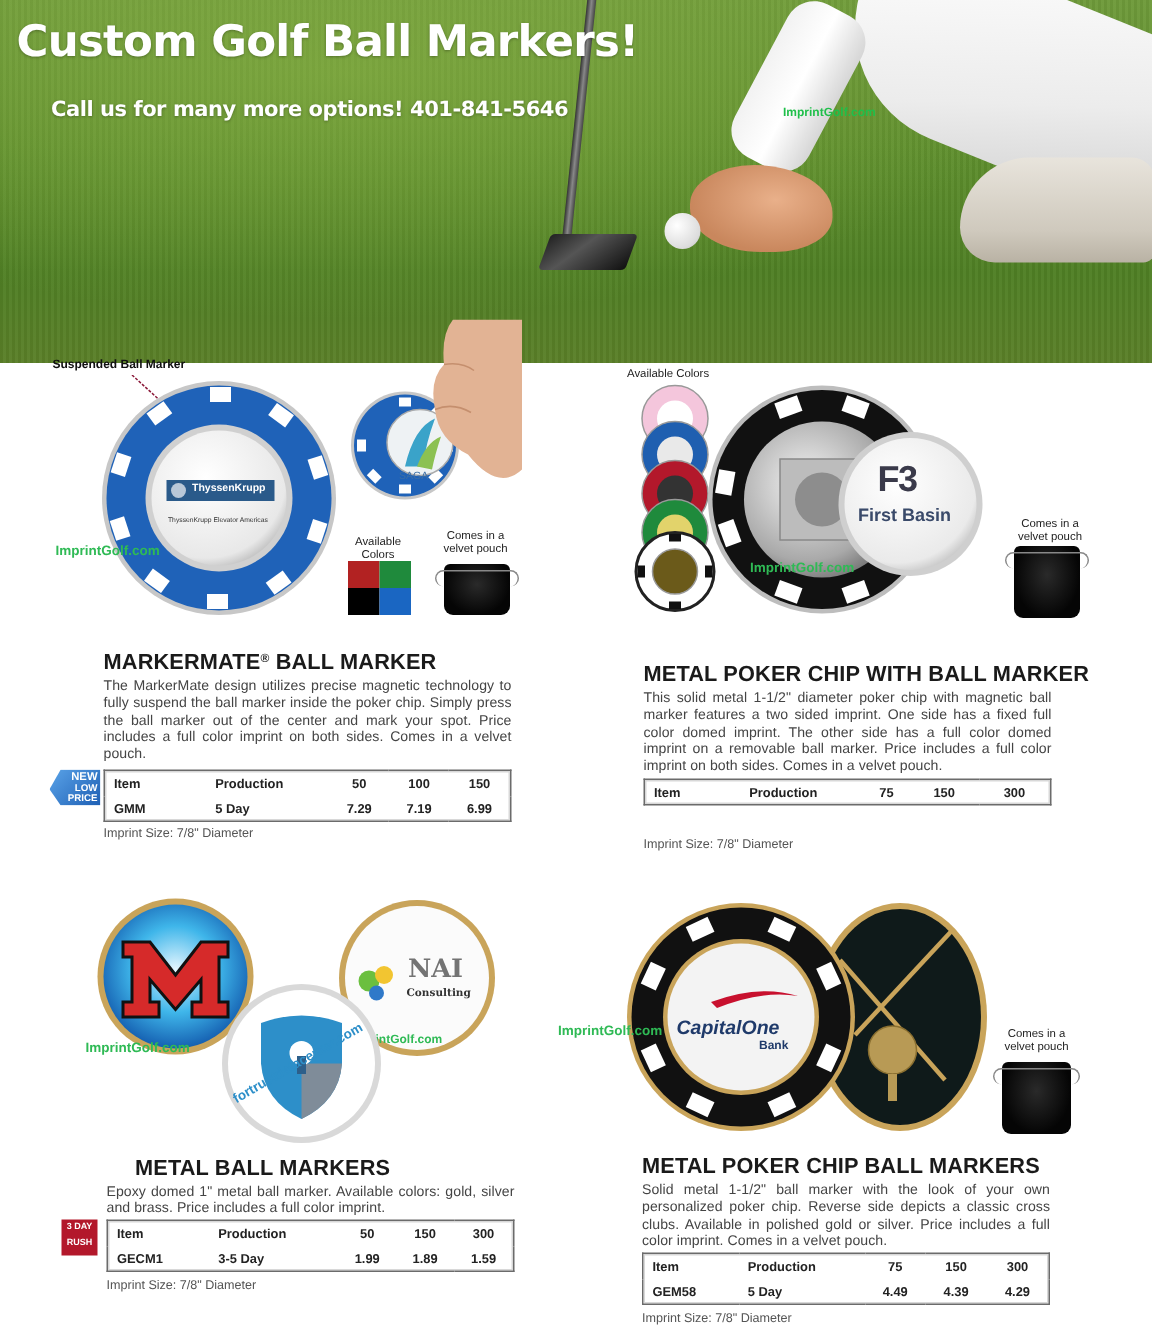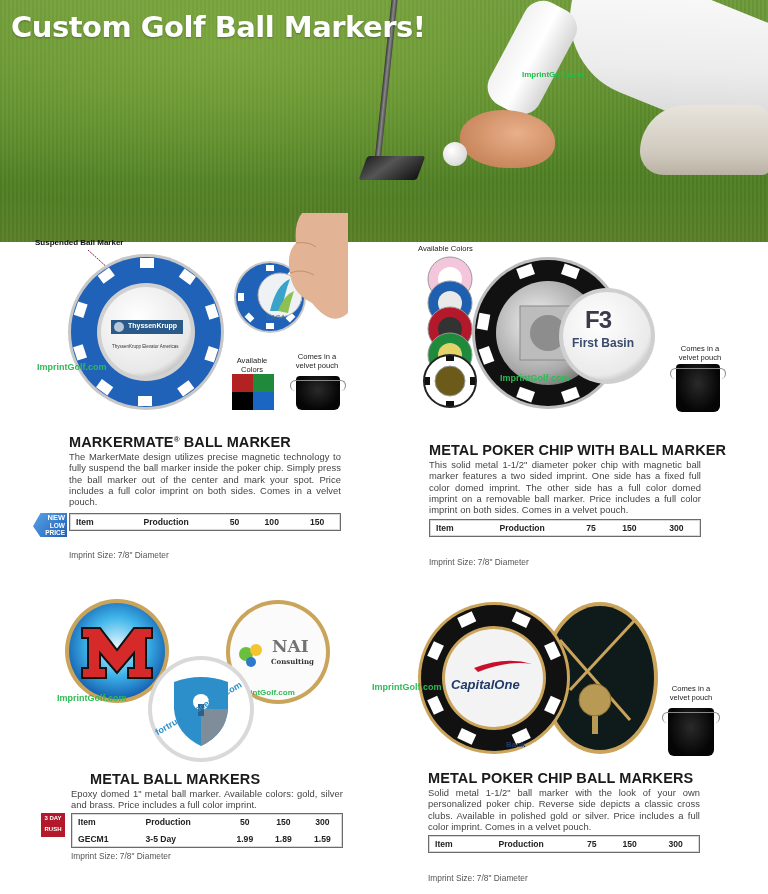--- a/index.html
+++ b/index.html
@@ -109,20 +109,21 @@
 
 <div class="banner">
   <div class="leg"></div>
   <div class="shoe"></div>
   <div class="arm"></div>
   <div class="putter-shaft"></div>
   <div class="putter-head"></div>
   <div class="hand"></div>
   <div class="golf-ball"></div>
   <div class="banner-title">Custom Golf Ball Markers!</div>
+  <div class="banner-sub">Call us for many more options!  401-841-5646</div>
   <div class="banner-watermark">ImprintGolf.com</div>
 </div>
 
 <div>
   <div class="callout" style="left:35px;top:238px;">Suspended Ball Marker</div>
   <svg class="product-image" style="left:60px;top:250px;" width="90" height="25">
     <line x1="28" y1="0" x2="50" y2="20" stroke="#8b1a3a" stroke-width="1" stroke-dasharray="2,1"></line>
   </svg>
 
   <svg class="product-image" style="left:66px;top:252px;" width="160" height="160">
@@ -200,20 +201,27 @@
   </div>
 
   <table class="price-table" style="left:69px;top:513px;width:272px;">
     <tbody>
         <tr>
       <td style="width:68px;">Item</td>
       <td style="width:82px;">Production</td>
       <td class="num">50</td>
       <td class="num">100</td>
       <td class="num">150</td>
+    </tr>
+    <tr>
+      <td>GMM</td>
+      <td>5 Day</td>
+      <td class="num">7.29</td>
+      <td class="num">7.19</td>
+      <td class="num">6.99</td>
     </tr>
   </tbody>
     </table>
   <div class="imprint-size" style="left:69px;top:550px;">Imprint Size: 7/8" Diameter</div>
 </div>
 
 <div>
   <div class="small-label" style="left:418px;top:244px;width:70px;text-align:left;">Available Colors</div>
 
   <svg class="product-image" style="left:420px;top:255px;" width="62" height="156">
@@ -373,34 +381,41 @@
       <rect x="70" y="8" width="16" height="11" transform="rotate(155 78 78)"></rect>
       <rect x="70" y="8" width="16" height="11" transform="rotate(205 78 78)"></rect>
       <rect x="70" y="8" width="16" height="11" transform="rotate(245 78 78)"></rect>
       <rect x="70" y="8" width="16" height="11" transform="rotate(295 78 78)"></rect>
     </g>
     <circle cx="78" cy="78" r="52" fill="#c9a45a"></circle>
     <circle cx="78" cy="78" r="49" fill="#f3f3f3"></circle>
     <path d="M58 68 Q90 56 116 64 Q92 60 62 72 Z" fill="#c8102e"></path>
   </svg>
   <div class="logo-text" style="left:451px;top:677px;font-size:13px;font-weight:bold;font-style:italic;color:#1f3a6a;">CapitalOne</div>
-  <div class="logo-text" style="left:506px;top:692px;font-size:8px;font-weight:bold;color:#1f3a6a;margin-top:48px;">Bank</div>
+  <div class="logo-text" style="left:506px;top:692px;font-size:8px;font-weight:bold;color:#1f3a6a;">Bank</div>
   <div class="watermark" style="left:372px;top:682px;">ImprintGolf.com</div>
 
   <div class="small-label" style="left:665px;top:684px;width:52px;">Comes in a velvet pouch</div>
   <div class="pouch" style="left:668px;top:708px;width:46px;height:48px;"></div>
 
   <div class="product-title" style="left:428px;top:770px;">METAL POKER CHIP BALL MARKERS</div>
   <div class="product-desc" style="left:428px;top:787px;width:272px;">Solid metal 1-1/2" ball marker with the look of your own personalized poker chip. Reverse side depicts a classic cross clubs. Available in polished gold or silver. Price includes a full color imprint. Comes in a velvet pouch.</div>
 
   <table class="price-table" style="left:428px;top:835px;width:272px;">
     <tbody>
         <tr>
       <td style="width:64px;">Item</td>
       <td style="width:84px;">Production</td>
       <td class="num">75</td>
       <td class="num">150</td>
       <td class="num">300</td>
     </tr>
+    <tr>
+      <td>GEM58</td>
+      <td>5 Day</td>
+      <td class="num">4.49</td>
+      <td class="num">4.39</td>
+      <td class="num">4.29</td>
+    </tr>
   </tbody>
     </table>
   <div class="imprint-size" style="left:428px;top:873px;">Imprint Size: 7/8" Diameter</div>
 </div>
 
 </body></html>

